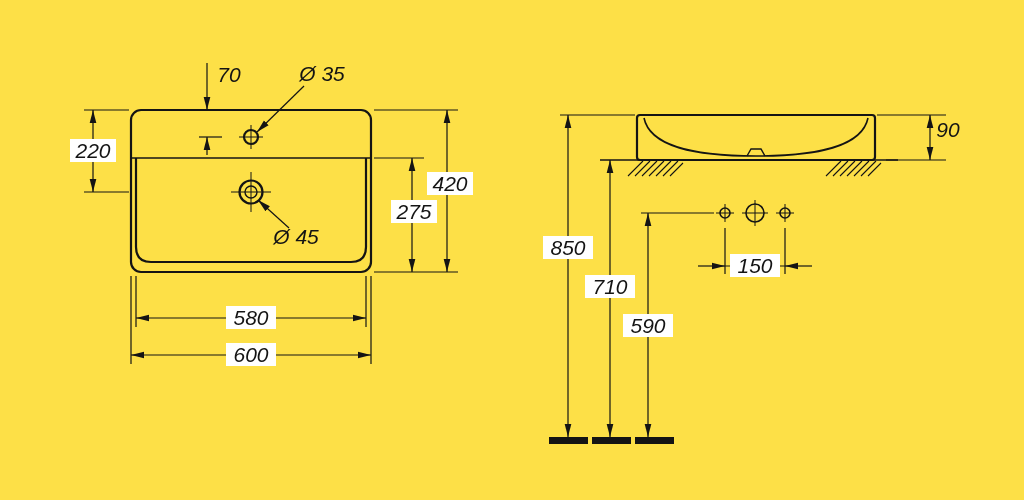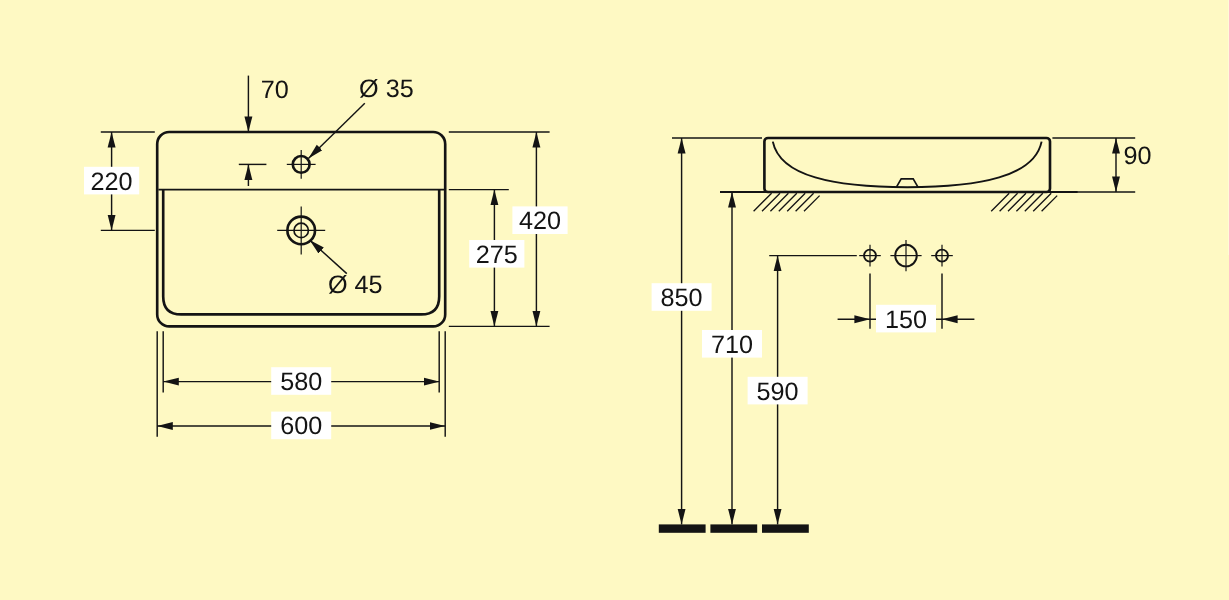--- a/index.html
+++ b/index.html
@@ -7,22 +7,23 @@
     padding:0;
     width:1024px;
     height:500px;
     background:#ffffff;
     font-family:"Liberation Sans", sans-serif;
   }
   .canvas{
     position:relative;
     width:1024px;
     height:500px;
-    background:#fef9c3;
+    background:#fde047;
     overflow:hidden;
+    font-style:italic;
   }
   svg{display:block;}
   .obj{stroke:#141414;fill:none;}
   .w2{stroke-width:2.2;}
   .w16{stroke-width:1.6;}
   .w14{stroke-width:1.4;}
   .thin{stroke-width:1;}
   .dimline{stroke:#141414;stroke-width:1.2;fill:none;}
   .hatch{stroke:#141414;stroke-width:1.1;fill:none;}
   .mask{fill:#ffffff;stroke:none;}

